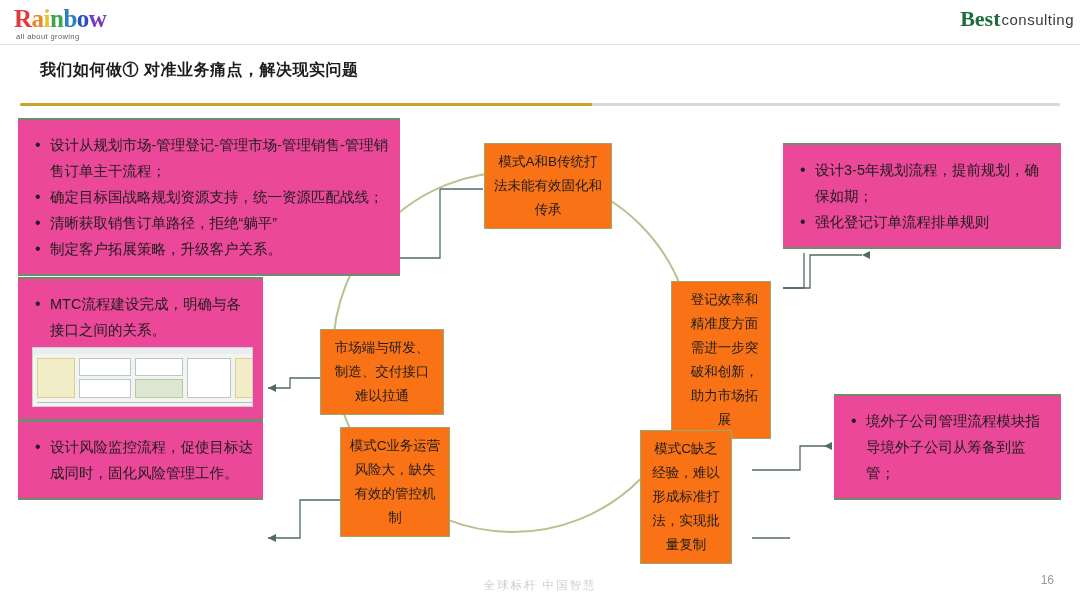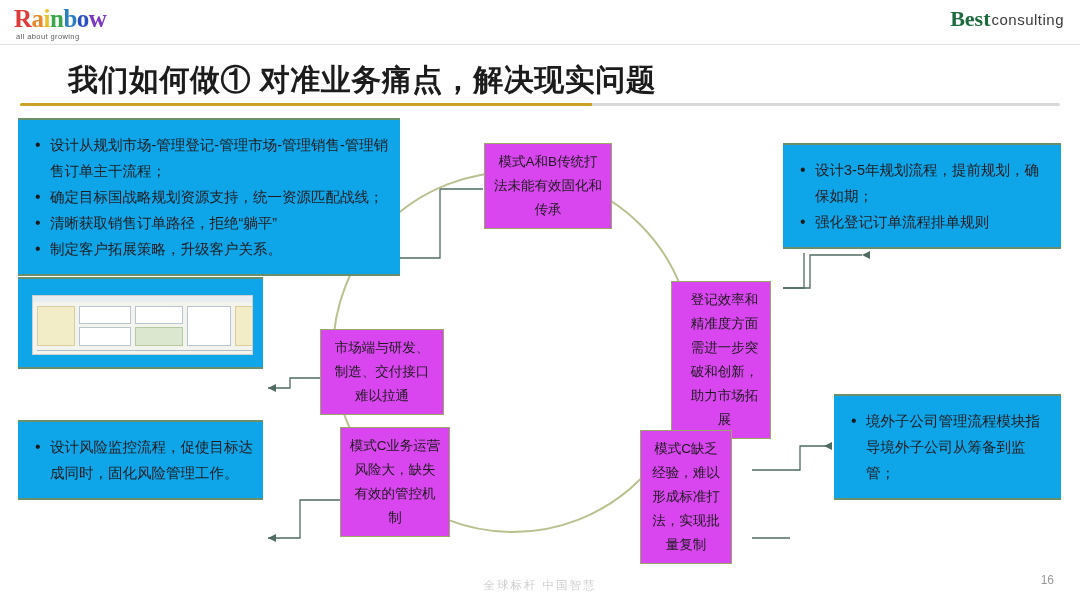--- a/index.html
+++ b/index.html
@@ -22,21 +22,21 @@
     font-size: 25px; font-weight: bold;
     letter-spacing: -0.5px;
     line-height: 25px;
   }
   .logo-left .word span { display: inline; }
   .logo-left .tag {
     font-size: 7.5px; color: #5b5b5b; letter-spacing: 0.4px;
     margin-top: 1px; padding-left: 2px;
   }
   .logo-right {
-    position: absolute; right: 16px; top: 8px;
+    position: absolute; right: 6px; top: 8px;
     text-align: right;
   }
   .logo-right .b {
     font-family: "Liberation Serif", serif;
     font-size: 22px; font-weight: bold; color: #1d6b3f;
     line-height: 22px;
     display: inline-block;
     vertical-align: middle;
   }
   .logo-right .c {
@@ -45,22 +45,22 @@
     display: inline-block; vertical-align: middle;
     margin-left: 1px;
   }
   .header-rule {
     position: absolute; left: 0; top: 44px; width: 1080px; height: 1px;
     background: #e2e2e2;
   }
 
   
   .slide-title {
-    position: absolute; left: 68px; top: 60px;
-    font-size: 30px; font-weight: bold; color: #1c1c1c;
+    position: absolute; left: 40px; top: 60px;
+    font-size: 16px; font-weight: bold; color: #1c1c1c;
     letter-spacing: 0.5px;
   }
   .title-rule {
     position: absolute; left: 20px; top: 103px;
     width: 1040px; height: 3px;
     background: linear-gradient(to right, #c9a227 0%, #c9a227 55%, #d9d9d9 55%, #d9d9d9 100%);
     border-radius: 2px;
   }
 
   
@@ -69,38 +69,38 @@
     left: 332px; top: 171px;
     width: 362px; height: 362px;
     border: 2px solid #b9c28f;
     border-radius: 50%;
   }
 
   
   .gbox {
     position: absolute;
     border: 1.5px solid #9aa86a;
-    background: #d946ef;
+    background: #f97316;
     color: #1c1c1c;
     font-size: 13.5px;
     line-height: 24px;
     text-align: center;
     padding: 6px 8px;
   }
 
   #gbox-a { left: 484px; top: 143px;  width: 128px; }
   #gbox-b { left: 671px; top: 281px;  width: 100px; padding-left: 15px; }
   #gbox-c { left: 640px; top: 430px;  width: 92px; }
   #gbox-d { left: 340px; top: 427px;  width: 110px; }
   #gbox-e { left: 320px; top: 329px;  width: 124px; }
 
   
   .card {
     position: absolute;
-    background: #0ea5e9;
+    background: #ec4899;
     border-top: 2.5px solid #6b8f6b;
     border-bottom: 2.5px solid #6b8f6b;
     padding: 12px 10px 12px 14px;
   }
   .card ul {
     margin: 0; padding-left: 16px;
     list-style: none;
   }
   .card li {
     position: relative;
@@ -210,20 +210,23 @@
 </div>
 
 <div class="card" id="card-tr">
   <ul>
     <li>设计3-5年规划流程，提前规划，确保如期；</li>
     <li>强化登记订单流程排单规则</li>
   </ul>
 </div>
 
 <div class="card" id="card-ml">
+  <ul>
+    <li>MTC流程建设完成，明确与各接口之间的关系。</li>
+  </ul>
   <div class="thumb">
     <div class="tbar tb-top"></div>
     <div class="yel" style="left:4px;  top:10px; width:38px; height:40px;"></div>
     <div class="blk" style="left:46px; top:10px; width:52px; height:18px;"></div>
     <div class="blk" style="left:46px; top:31px; width:52px; height:19px;"></div>
     <div class="blk" style="left:102px;top:10px; width:48px; height:18px;"></div>
     <div class="grn" style="left:102px;top:31px; width:48px; height:19px;"></div>
     <div class="blk" style="left:154px;top:10px; width:44px; height:40px;"></div>
     <div class="yel" style="left:202px;top:10px; width:34px; height:40px;"></div>
     <div class="ln" style="left:4px; top:54px; width:228px;"></div>

